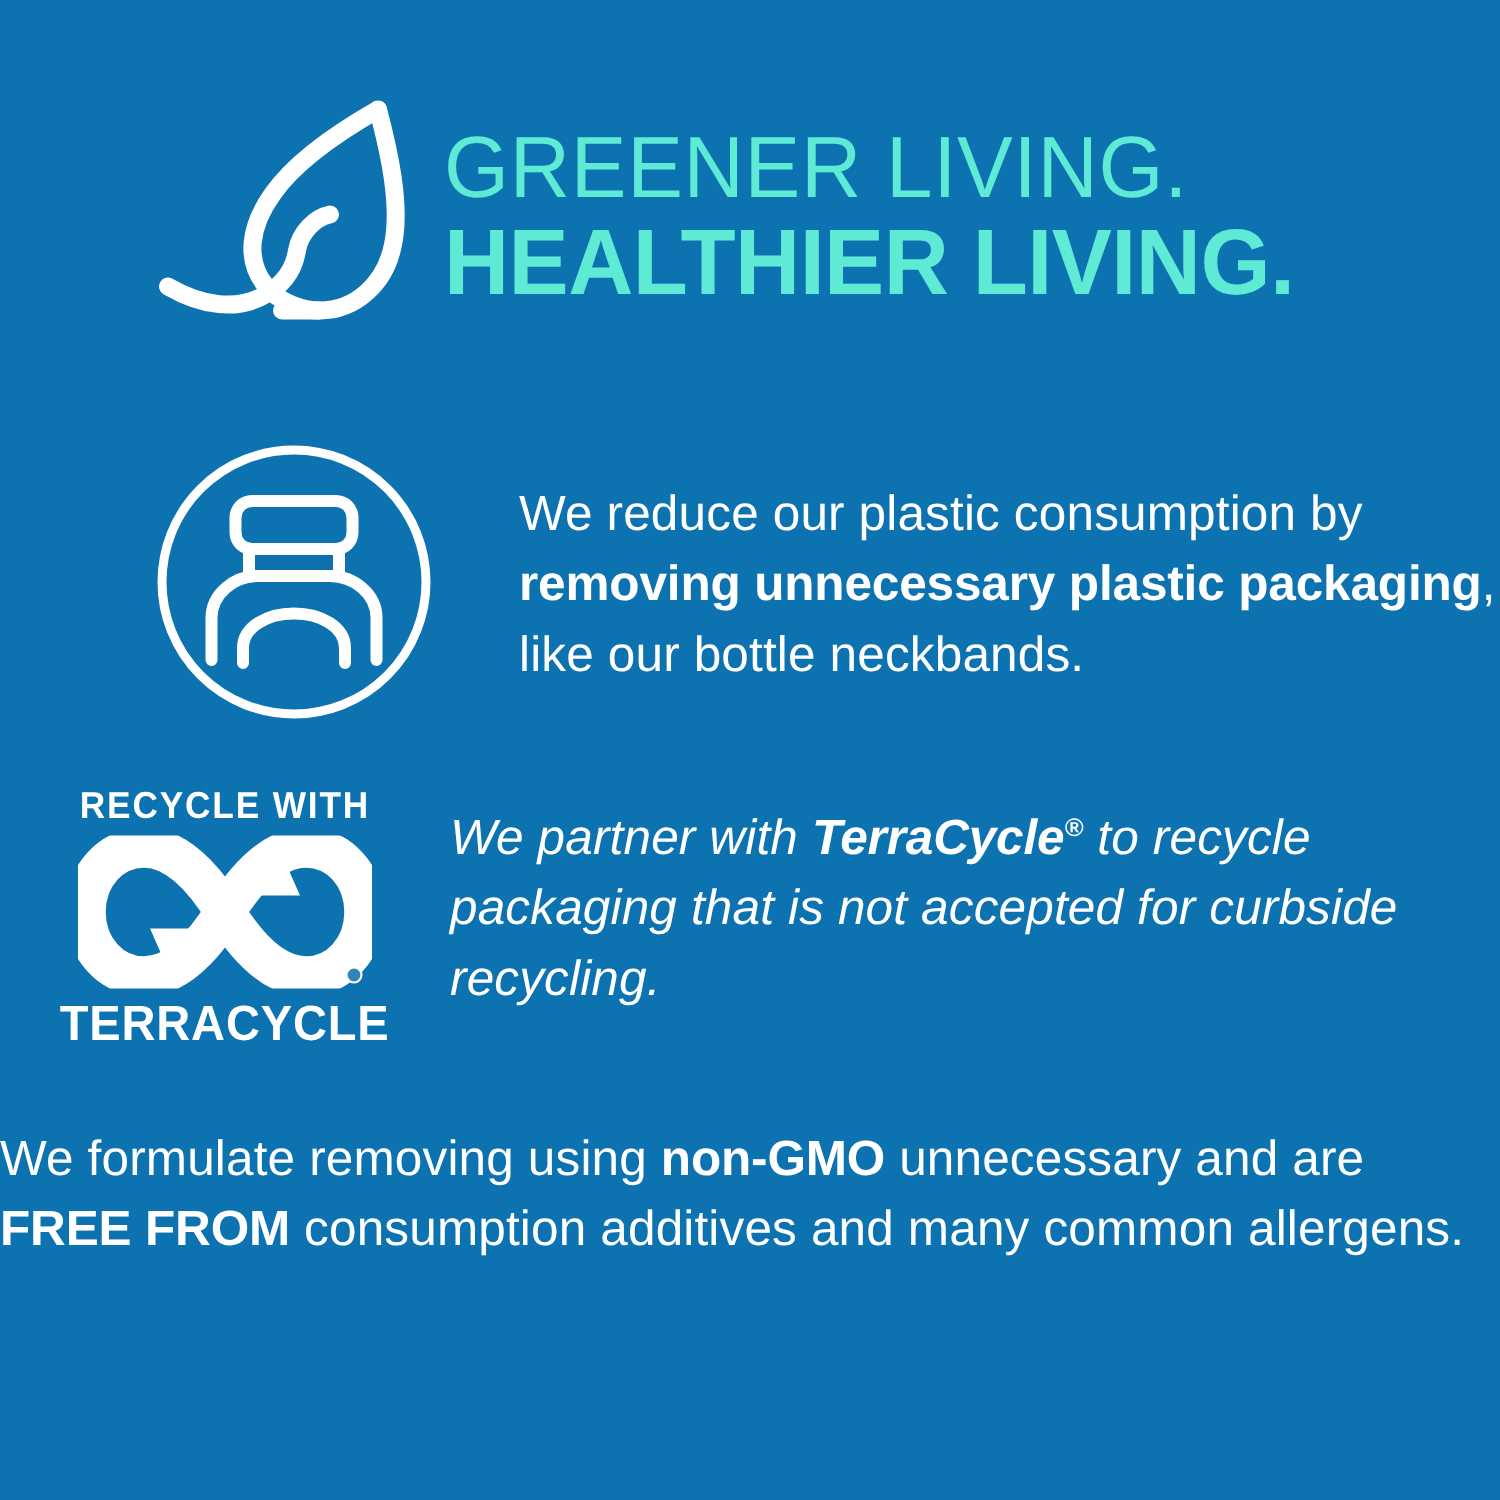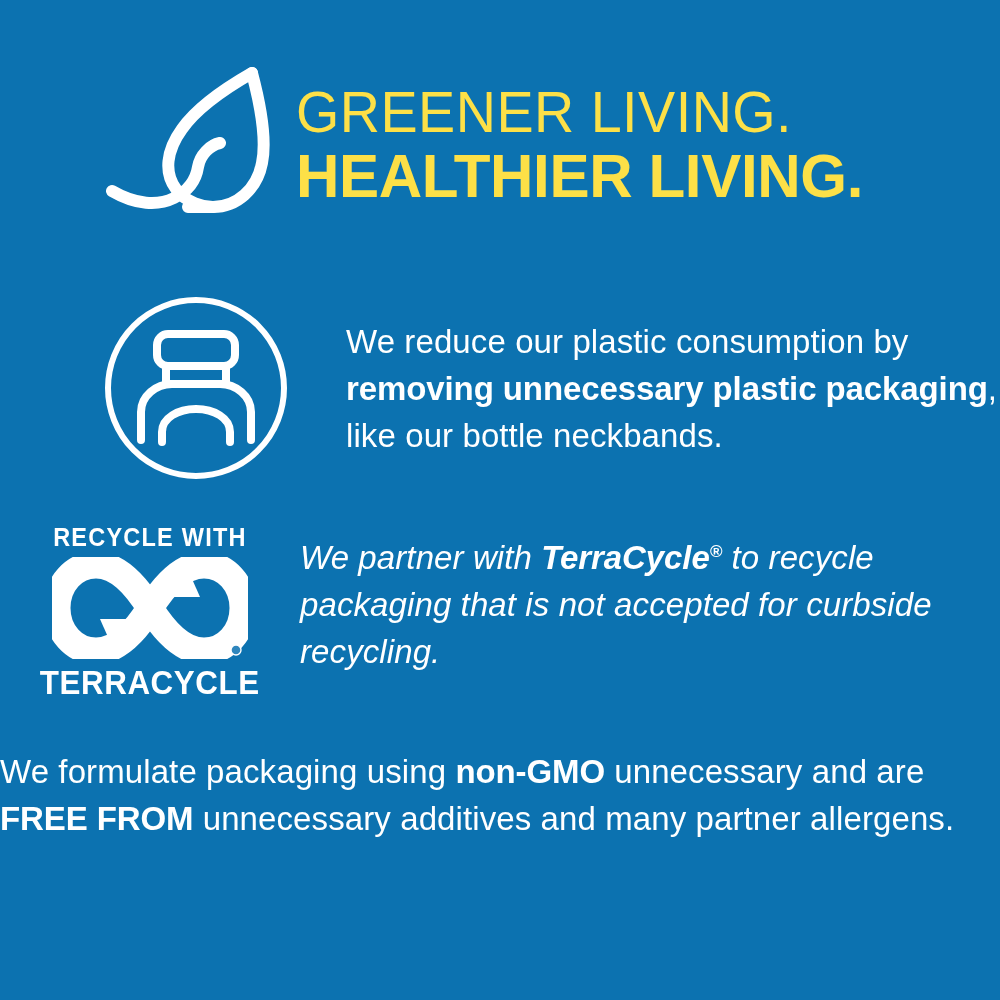--- a/index.html
+++ b/index.html
@@ -36,21 +36,21 @@
     box-sizing: border-box;
   }
   .leaf-mark {
     width: 186px;
     height: 160px;
     flex: 0 0 auto;
     margin-top: 4px;
   }
   .headline {
     margin-left: 6px;
-    color: #fde047;
+    color: #5eead4;
   }
   .headline-line1 {
     font-family: "Liberation Sans Narrow", "Liberation Sans", sans-serif;
     font-weight: 400;
     font-size: 58px;
     line-height: 62px;
     letter-spacing: 0.5px;
     transform: scaleX(0.96);
     transform-origin: left center;
     white-space: nowrap;
@@ -232,17 +232,17 @@
         <div class="tc-bottom">TERRACYCLE<span style="font-size: 11px; vertical-align: super;"></span></div>
       </div>
     </div>
     <div class="text-cell">
       <div class="body-text"><span>We partner with </span><b>TerraCycle</b><span class="reg-mark">®</span><span> to recycle packaging that is not accepted for curbside recycling.</span></div>
     </div>
   </div>
 
   <div class="row" id="row-2">
     <div class="text-cell">
-      <div class="body-text"><span>We formulate packaging using </span><b>non-GMO</b><span> unnecessary and are </span><b>FREE FROM</b><span> unnecessary additives and many partner allergens.</span></div>
+      <div class="body-text"><span>We formulate removing using </span><b>non-GMO</b><span> unnecessary and are </span><b>FREE FROM</b><span> consumption additives and many common allergens.</span></div>
     </div>
   </div>
 
 </div>
 
 </body></html>

